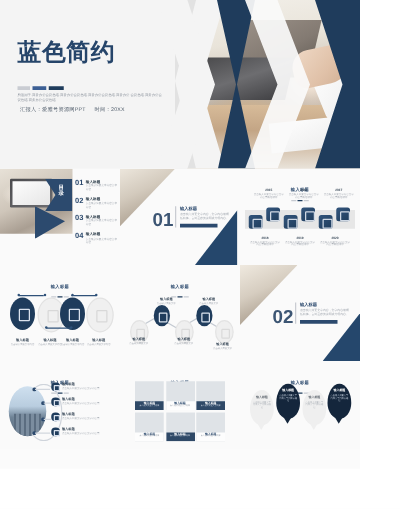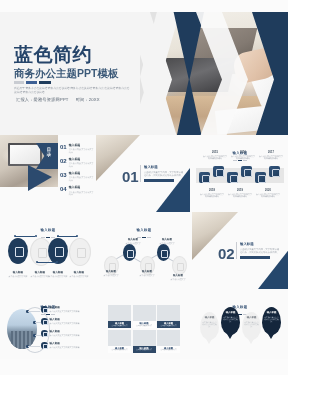--- a/index.html
+++ b/index.html
@@ -4,21 +4,21 @@
 <style>
   html,body{margin:0;padding:0;}
   body{
     width:288px;height:407px;overflow:hidden;
     background:#ffffff;
     font-family:"Liberation Sans","DejaVu Sans",sans-serif;
   }
   #page{position:relative;width:288px;height:407px;background:#fbfbfb;overflow:hidden;}
 
   
-  .hero{position:absolute;left:0;top:12px;width:288px;height:135px;background:#f2f2f2;overflow:hidden;}
+  .hero{position:absolute;left:0;top:0;width:288px;height:135px;background:#f2f2f2;overflow:hidden;}
   .hero-left{position:absolute;left:0;top:0;width:150px;height:135px;background:#f4f4f4;}
 
   
   .hero-photo{
     position:absolute;left:150px;top:0;width:138px;height:135px;
     background:
       radial-gradient(ellipse 60px 34px at 36% 72%, #d8c2a4 0%, #c9b194 42%, rgba(201,177,148,0) 70%),
       radial-gradient(ellipse 40px 30px at 72% 52%, #f0e2d4 0%, rgba(240,226,212,0) 70%),
       linear-gradient(172deg,#f2efe9 0%,#e9e4da 26%,#cfc7bb 45%,#b9ada0 60%,#cdbfae 76%,#e2d6c8 100%);
   }
@@ -320,21 +320,20 @@
     </div>
 
     <div class="hero-white-wedge"></div>
     <div class="chev chev-grey-left"></div>
     <div class="chev chev-white-a"></div>
     <div class="chev chev-navy-a"></div>
     <div class="chev chev-white-b"></div>
     <div class="chev chev-navy-b"></div>
 
     <div class="cover-title">蓝色简约</div>
-    <div class="cover-subtitle">商务办公主题PPT模板</div>
 
     <div class="rule-row">
       <i class="r1"></i>
       <i class="r2"></i>
       <i class="r3"></i>
     </div>
 
     <div class="cover-desc">所适用于·商务办公会议总结·商务办公会议总结·商务办公会议总结·商务办公 会议总结·商务办公会议总结·商务办公会议总结</div>
 
     <div class="cover-byline">

